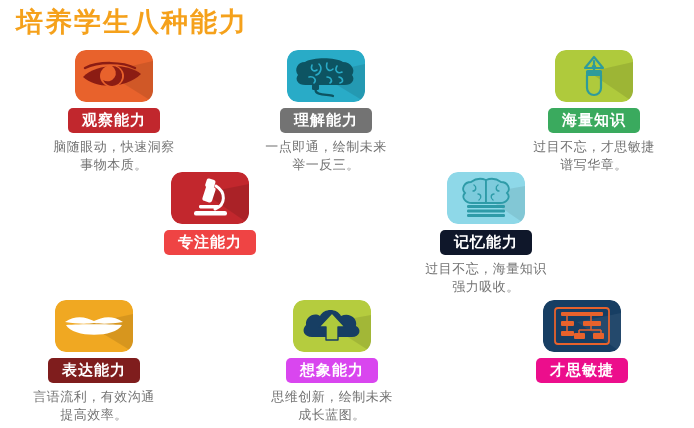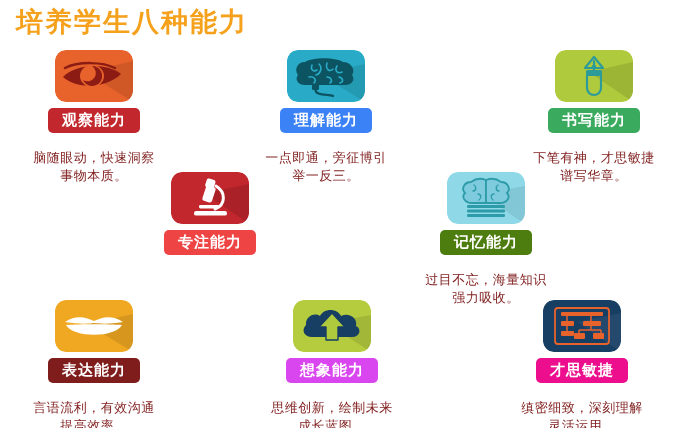--- a/index.html
+++ b/index.html
@@ -65,32 +65,32 @@
     padding: 3px 14px 4px 14px;
     border-radius: 5px;
     color: #ffffff;
     font-size: 15px;
     font-weight: bold;
     letter-spacing: 1px;
     line-height: 18px;
     white-space: nowrap;
   }
   .card-desc {
-    margin-top: 16px;
+    margin-top: 5px;
     font-size: 13px;
-    color: #7f1d1d;
+    color: #737373;
     line-height: 18px;
     letter-spacing: 0.5px;
     white-space: pre-line;
   }
   
   .r1 { top: 50px; }
   .r2 { top: 172px; }
   .r3 { top: 300px; }
-  .c1 { left: 0px; }
+  .c1 { left: 0px; padding-left: 20px; }
   .c2 { left: 232px; }
   .c3 { left: 500px; }
   .c1b { left: 116px; }
   .c2b { left: 392px; }
   .c1c { left: 0px; }
   .c2c { left: 238px; }
   .c3c { left: 488px; }
 </style>
 </head>
 <body>
@@ -123,41 +123,41 @@
         <svg viewBox="0 0 78 52" xmlns="http://www.w3.org/2000/svg" aria-hidden="true">
           <rect x="0" y="0" width="78" height="52" rx="11" fill="#29ABC7"></rect>
           <path d="M32 24 L78 52 L78 14 Z" fill="#000000" opacity="0.10"></path>
           <path d="M18 12 C10 12, 7 20, 11 25 C7 30, 12 36, 20 35 L56 35 C64 36, 69 30, 65 25 C69 20, 64 12, 56 12 C48 7, 26 7, 18 12 Z" fill="#0D5462"></path>
           <path d="M25 15 C23 20, 27 22, 30 20 M32 14 C36 18, 33 24, 29 25 M40 13 C38 20, 43 22, 46 19 M50 16 C47 21, 51 24, 55 22 M22 27 C27 26, 30 30, 27 33 M40 27 C44 27, 46 31, 43 33 M52 27 C56 28, 57 32, 53 33" stroke="#29ABC7" stroke-width="1.6" fill="none" stroke-linecap="round"></path>
           <rect x="25" y="34" width="7" height="6" rx="1.5" fill="#0D5462"></rect>
           <path d="M28.5 40 C28.5 46, 42 44, 46 46" stroke="#0D5462" stroke-width="2.2" fill="none" stroke-linecap="round"></path>
         </svg>
       </div>
     </div>
-    <span class="card-label" style="background:#3b82f6">理解能力</span>
-    <div class="card-desc">一点即通，旁征博引
+    <span class="card-label" style="background:#737373">理解能力</span>
+    <div class="card-desc">一点即通，绘制未来
 举一反三。</div>
   </div>
 
   <div class="card r1 c3">
     <div class="card-icon-wrap">
       <div class="card-icon">
         <svg viewBox="0 0 78 52" xmlns="http://www.w3.org/2000/svg" aria-hidden="true">
           <rect x="0" y="0" width="78" height="52" rx="11" fill="#AFCA3C"></rect>
           <path d="M34 22 L78 52 L78 12 Z" fill="#000000" opacity="0.10"></path>
           <path d="M39 7 L48 18 L30 18 Z" fill="none" stroke="#2E9B9B" stroke-width="2.2" stroke-linejoin="round"></path>
           <line x1="39" y1="11" x2="39" y2="21" stroke="#2E9B9B" stroke-width="2.2" stroke-linecap="round"></line>
           <circle cx="39" cy="17" r="2.3" fill="#2E9B9B"></circle>
           <rect x="31" y="20" width="16" height="5" rx="1.5" fill="#2E9B9B"></rect>
           <path d="M32 25 L32 38 A7 7 0 0 0 46 38 L46 25 Z" fill="none" stroke="#2E9B9B" stroke-width="2.2" stroke-linejoin="round"></path>
         </svg>
       </div>
     </div>
-    <span class="card-label" style="background:#3AAA5E">书写能力</span>
-    <div class="card-desc">下笔有神，才思敏捷
+    <span class="card-label" style="background:#3AAA5E">海量知识</span>
+    <div class="card-desc">过目不忘，才思敏捷
 谱写华章。</div>
   </div>
 
   <div class="card r2 c1b">
     <div class="card-icon-wrap">
       <div class="card-icon">
         <svg viewBox="0 0 78 52" xmlns="http://www.w3.org/2000/svg" aria-hidden="true">
           <rect x="0" y="0" width="78" height="52" rx="11" fill="#C2272D"></rect>
           <path d="M33 21 L78 52 L78 12 Z" fill="#000000" opacity="0.12"></path>
           <rect x="35" y="7" width="9" height="9" rx="2" transform="rotate(18 39 11)" fill="#FFFFFF"></rect>
@@ -179,21 +179,21 @@
           <path d="M34 22 L78 52 L78 14 Z" fill="#000000" opacity="0.08"></path>
           <path d="M24 10 C17 10, 14 17, 18 21 C14 25, 18 31, 25 31 L39 31 L39 8 C34 6, 28 7, 24 10 Z" fill="#7DCBDC" stroke="#2E9BA8" stroke-width="1.8"></path>
           <path d="M54 10 C61 10, 64 17, 60 21 C64 25, 60 31, 53 31 L39 31 L39 8 C44 6, 50 7, 54 10 Z" fill="#7DCBDC" stroke="#2E9BA8" stroke-width="1.8"></path>
           <path d="M27 13 C30 15, 29 19, 26 19 M31 22 C34 22, 35 26, 32 28 M51 13 C48 15, 49 19, 52 19 M47 22 C44 22, 43 26, 46 28" stroke="#2E9BA8" stroke-width="1.4" fill="none" stroke-linecap="round"></path>
           <rect x="20" y="33" width="38" height="3" rx="1.2" fill="#2E9BA8"></rect>
           <rect x="20" y="37.5" width="38" height="3" rx="1.2" fill="#2E9BA8"></rect>
           <rect x="20" y="42" width="38" height="3" rx="1.2" fill="#2E9BA8"></rect>
         </svg>
       </div>
     </div>
-    <span class="card-label" style="background:#4d7c0f">记忆能力</span>
+    <span class="card-label" style="background:#0f172a">记忆能力</span>
     <div class="card-desc">过目不忘，海量知识
 强力吸收。</div>
   </div>
 
   <div class="card r3 c1c">
     <div class="card-icon-wrap">
       <div class="card-icon">
         <svg viewBox="0 0 78 52" xmlns="http://www.w3.org/2000/svg" aria-hidden="true">
           <rect x="0" y="0" width="78" height="52" rx="11" fill="#F0A822"></rect>
           <path d="M32 24 L78 52 L78 14 Z" fill="#000000" opacity="0.10"></path>
@@ -240,17 +240,15 @@
           <line x1="36" y1="30" x2="58" y2="30" stroke="#E8622C" stroke-width="1.5"></line>
           <line x1="36" y1="30" x2="36" y2="33" stroke="#E8622C" stroke-width="1.5"></line>
           <line x1="58" y1="30" x2="58" y2="33" stroke="#E8622C" stroke-width="1.5"></line>
           <rect x="18" y="31" width="13" height="5" rx="1" fill="#E8622C"></rect>
           <rect x="31" y="33" width="11" height="6" rx="1" fill="#E8622C"></rect>
           <rect x="50" y="33" width="11" height="6" rx="1" fill="#E8622C"></rect>
         </svg>
       </div>
     </div>
     <span class="card-label" style="background:#EC0E8C">才思敏捷</span>
-    <div class="card-desc">缜密细致，深刻理解
-灵活运用。</div>
   </div>
 
 </div>
 
 </body></html>

